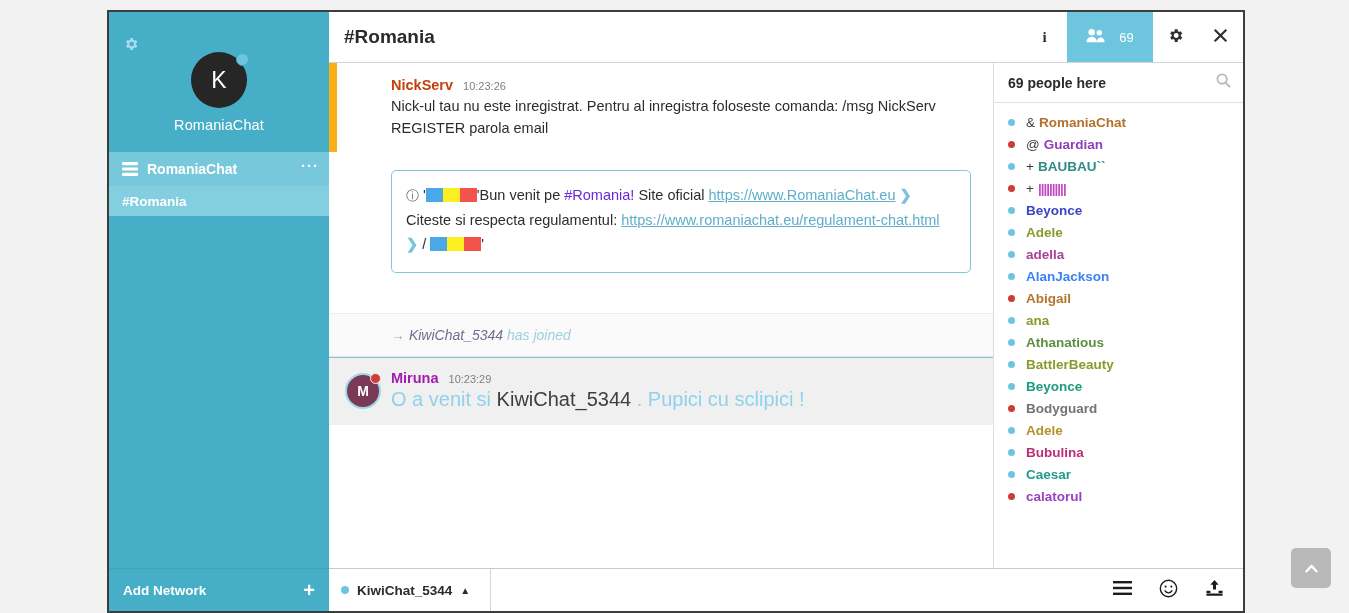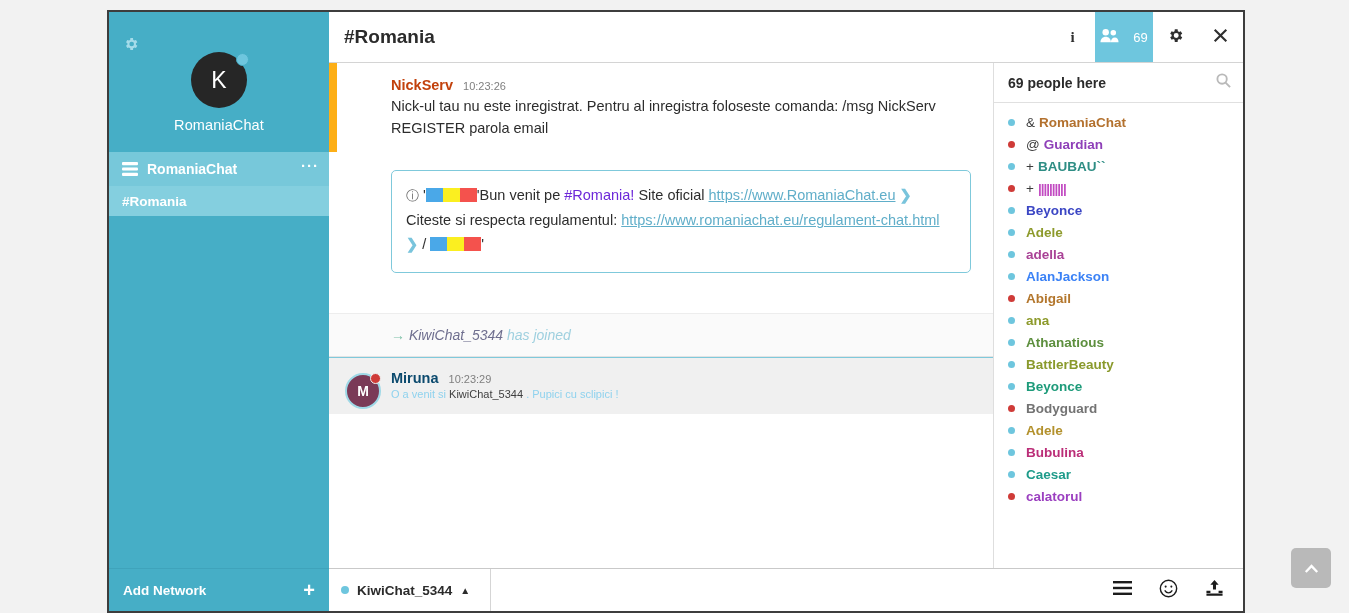--- a/index.html
+++ b/index.html
@@ -134,21 +134,21 @@
     color: #2b2b2b;
   }
   .tb-btn {
     width: 45px;
     display: flex; align-items: center; justify-content: center;
     cursor: pointer;
     color: #2f2f2f;
   }
   .tb-btn svg { fill: #2f2f2f; }
   .tb-people {
-    width: 58px;
+    width: 86px;
     background: #6ec6de;
     display: flex; align-items: center; justify-content: center;
     gap: 14px;
     cursor: pointer;
   }
   .tb-people svg { fill: #ffffff; width: 19px; height: 15px; }
   .tb-people .cnt { color: #ffffff; font-size: 13px; }
   .tb-i { font-size: 15px; font-weight: bold; font-family: "Liberation Serif", serif; }
 
   .body-row { flex: 1; display: flex; min-height: 0; }
@@ -167,21 +167,21 @@
   }
   .msg-block.with-bar::before {
     content: "";
     position: absolute;
     left: 0; top: 0; bottom: 0;
     width: 8px;
     background: #fdaf17;
   }
   .msg-head { display: flex; align-items: baseline; gap: 10px; }
   .msg-nick { font-size: 14.5px; font-weight: bold; color: #c2410c; }
-  .msg-nick.miruna { color: #0c4a6e; }
+  .msg-nick.miruna { color: #a21caf; }
   .msg-time { font-size: 11px; color: #7f7f7f; }
   .msg-text {
     font-size: 14.5px; color: #2d2d2d; line-height: 1.55;
     margin-top: 2px;
     max-width: 600px;
   }
 
   .topic-box {
     margin: 18px 20px 0 62px;
     border: 1px solid #7fc9db;
@@ -229,21 +229,21 @@
     color: #ffffff; font-size: 14px; font-weight: bold;
     display: flex; align-items: center; justify-content: center;
   }
   .msg-hl .av-dot {
     position: absolute;
     right: -2px; top: -2px;
     width: 11px; height: 11px; border-radius: 50%;
     background: #cf3b38;
     border: 1.5px solid #f0f0f0;
   }
-  .miruna-text { font-size: 11px; color: #8fd2ee; margin-top: 2px; }
+  .miruna-text { font-size: 20px; color: #8fd2ee; margin-top: 2px; }
   .miruna-text .kiwi { color: #3f3f3f; }
 
   
   .userlist {
     width: 250px;
     flex-shrink: 0;
     background: #ffffff;
     border-left: 1px solid #dedede;
     display: flex; flex-direction: column;
     min-height: 0;

